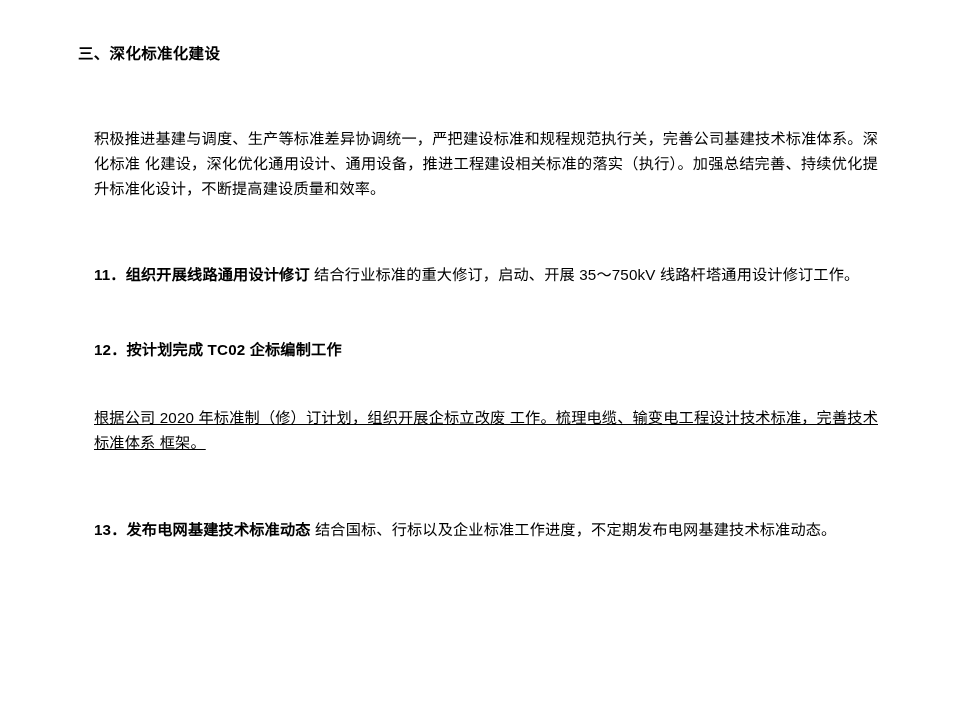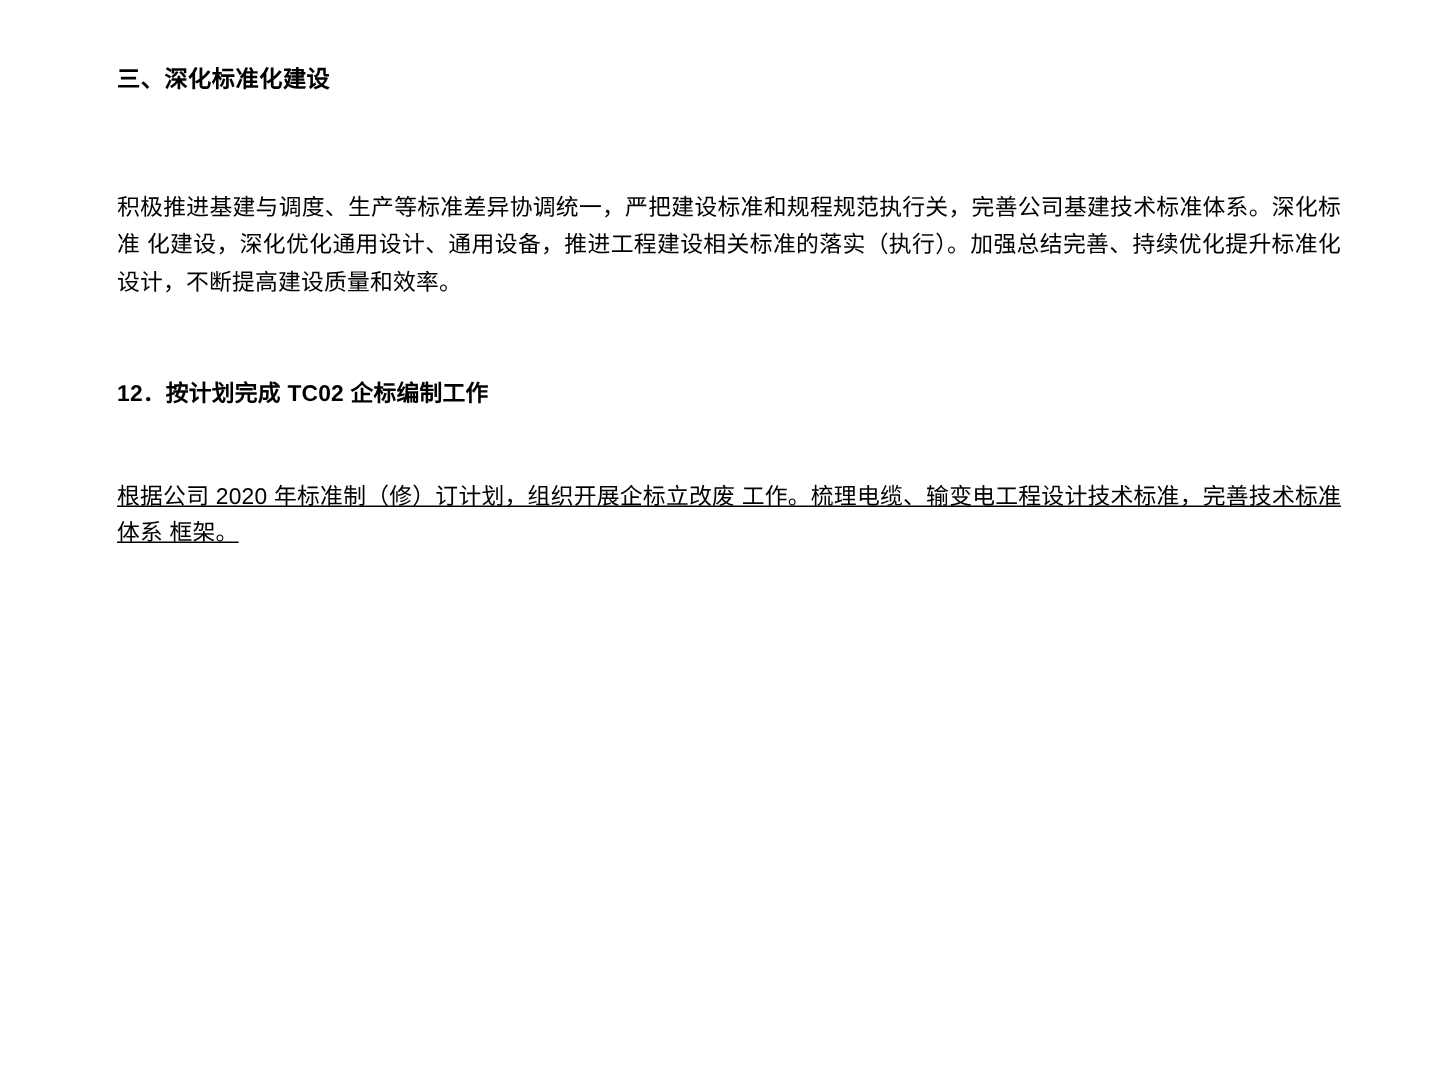--- a/index.html
+++ b/index.html
@@ -30,21 +30,21 @@
   .heading {
     font-size: 15.5px;
     font-weight: bold;
     letter-spacing: 0.3px;
     line-height: 1.5;
     margin: 0;
   }
   .para {
     font-size: 15.2px;
     line-height: 1.62;
-    margin: 0;
+    margin: 16px;
     text-align: justify;
     text-justify: inter-ideograph;
     letter-spacing: 0.15px;
   }
   
   .gap-xl { margin-top: 62px; }
   .gap-lg { margin-top: 50px; }
   .gap-md { margin-top: 44px; text-decoration: underline; }
 
   .bold-run { font-weight: bold; }
@@ -55,24 +55,30 @@
 <div class="page">
   <div class="doc-body">
 
     <h1 class="heading">三、深化标准化建设</h1>
 
     <p class="para gap-xl">
       <span>积极推进基建与调度、生产等标准差异协调统一，严把建设标准和规程规范执行关，完善公司基建技术标准体系。深化标准 化建设，深化优化通用设计、通用设备，推进工程建设相关标准的落实（执行）。加强总结完善、持续优化提升标准化设计，不断提高建设质量和效率。</span>
     </p>
 
 
+    <p class="para gap-xl">
+      <span class="bold-run">11．组织开展线路通用设计修订</span><span> 结合行业标准的重大修订，启动、开展 35～750kV 线路杆塔通用设计修订工作。</span>
+    </p>
 
     <p class="para gap-lg">
       <span class="bold-run">12．按计划完成 TC02 企标编制工作</span>
     </p>
 
     <p class="para gap-md">
       <span>根据公司 2020 年标准制（修）订计划，组织开展企标立改废 工作。梳理电缆、输变电工程设计技术标准，完善技术标准体系 框架。</span>
     </p>
 
+    <p class="para gap-xl">
+      <span class="bold-run">13．发布电网基建技术标准动态</span><span> 结合国标、行标以及企业标准工作进度，不定期发布电网基建技术标准动态。</span>
+    </p>
 
   </div>
 </div>
 
 </body></html>

